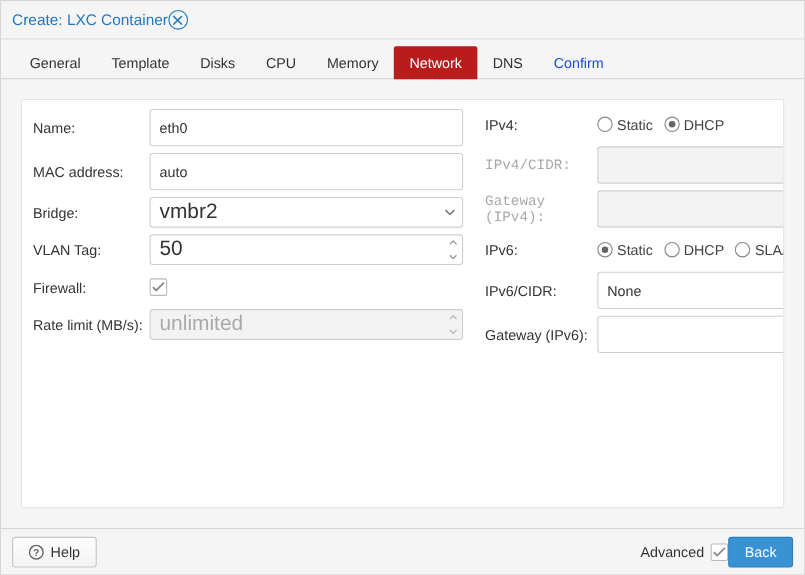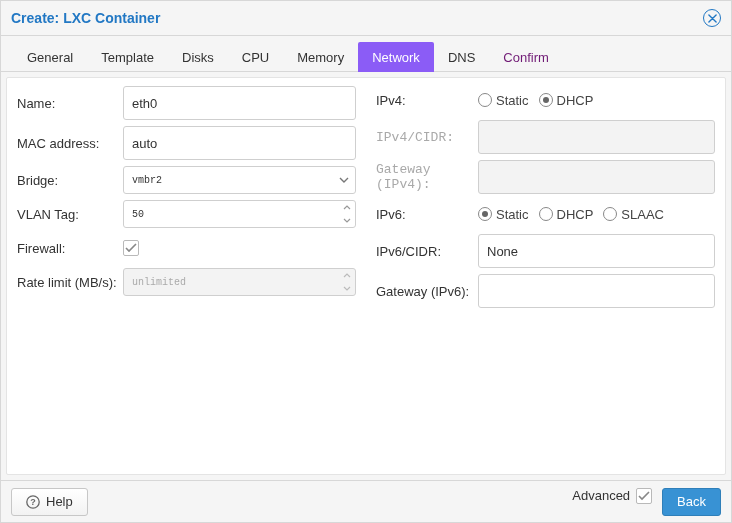--- a/index.html
+++ b/index.html
@@ -12,24 +12,23 @@
     background: #f5f5f5;
   }
   .window {
     width: 732px; height: 523px;
     background: #f5f5f5;
     border: 1px solid #d7d7d7;
     display: flex; flex-direction: column;
   }
   .titlebar {
     height: 35px;
-    display: flex; align-items: center; justify-content: space-between;
+    display: flex; align-items: center; justify-content: flex-start;
     padding: 0 10px;
     border-bottom: 1px solid #d7d7d7;
-    font-weight: bold;
   }
   .titlebar-title {
     color: #2278c4;
     font-size: 14px;
   }
   .close-btn {
     width: 18px; height: 18px;
     border: 1.5px solid #2278c4;
     border-radius: 50%;
     display: flex; align-items: center; justify-content: center;
@@ -50,32 +49,32 @@
     padding: 0 14px;
     display: flex; align-items: center;
     font-size: 13px;
     color: #333;
     cursor: pointer;
     border-radius: 2px 2px 0 0;
     margin-top: 6px;
     height: 30px;
   }
   .tab.active {
-    background: #8b5cf6;
+    background: #b91c1c;
     color: #fff;
   }
   .tab.disabled {
-    color: #701a75;
+    color: #1d4ed8;
     cursor: default;
   }
 
   .body {
     flex: 1;
     background: #fff;
-    margin: 5px;
+    margin: 18px;
     border: 1px solid #e4e4e4;
     padding: 8px 10px;
     display: flex;
     gap: 20px;
     overflow: hidden;
     border-radius: 2px;
   }
   .col { flex: 1; display: flex; flex-direction: column; gap: 6px; }
   .row {
     display: flex; align-items: center;
@@ -105,23 +104,22 @@
   input[type="text"].field[disabled], .field.disabled {
     background: #f3f3f3;
     color: #aaa;
   }
   .combo, .spinner {
     display: flex; align-items: center;
     padding: 0;
   }
   .combo input, .spinner input {
     flex: 1; border: none; height: 100%;
-    padding: 0 8px; font-size: 10px; color: #333;
+    padding: 0 8px; font-size: 19px; color: #333;
     background: transparent;
-    font-family: Liberation Mono, monospace;
   }
   .trigger {
     width: 22px; height: 100%;
     display: flex; align-items: center; justify-content: center;
     cursor: pointer;
     color: #888;
   }
   .spinner .spin-btns {
     width: 18px; height: 100%;
     display: flex; flex-direction: column;
@@ -175,21 +173,21 @@
     color: #333;
     display: inline-flex; align-items: center; gap: 6px;
     cursor: pointer;
     font-size: 13px;
   }
   .btn.primary {
     background: #3892d4;
     border-color: #2f7fb9;
     color: #fff;
   }
-  .footer-right { display: flex; align-items: flex-start; gap: 10px; }
+  .footer-right { display: flex; align-items: center; }
   .adv { display: flex; align-items: center; gap: 6px; color: #333; }
 
   .chev svg, .spin-btns svg { display: block; }
 </style>
 </head>
 <body>
 
 <div class="window">
 
   <div class="titlebar">

